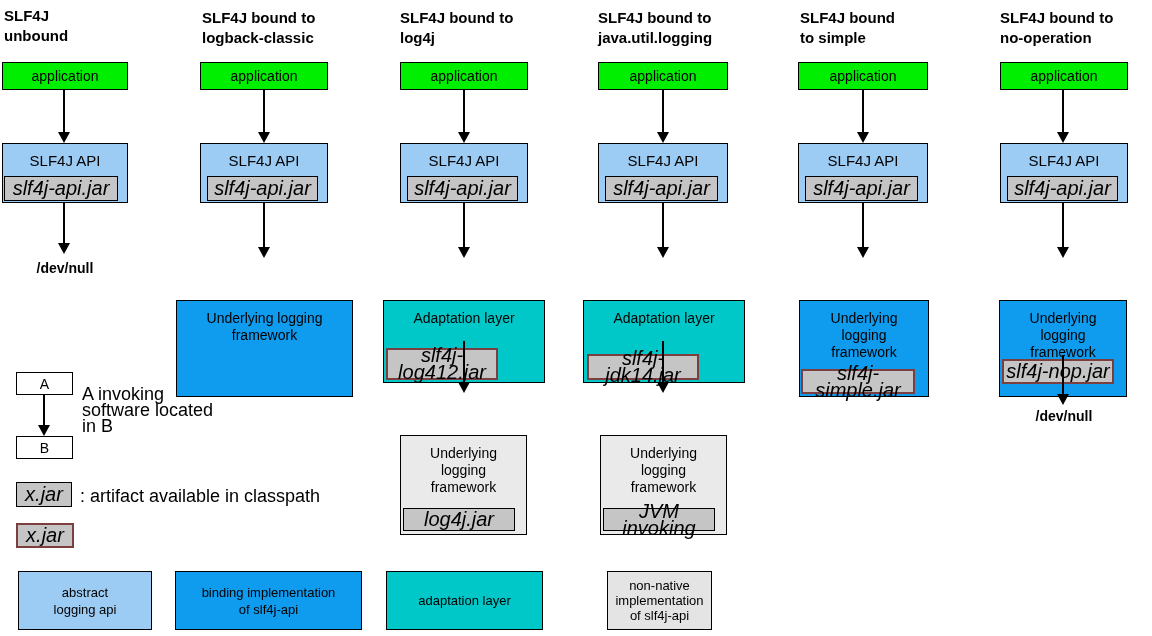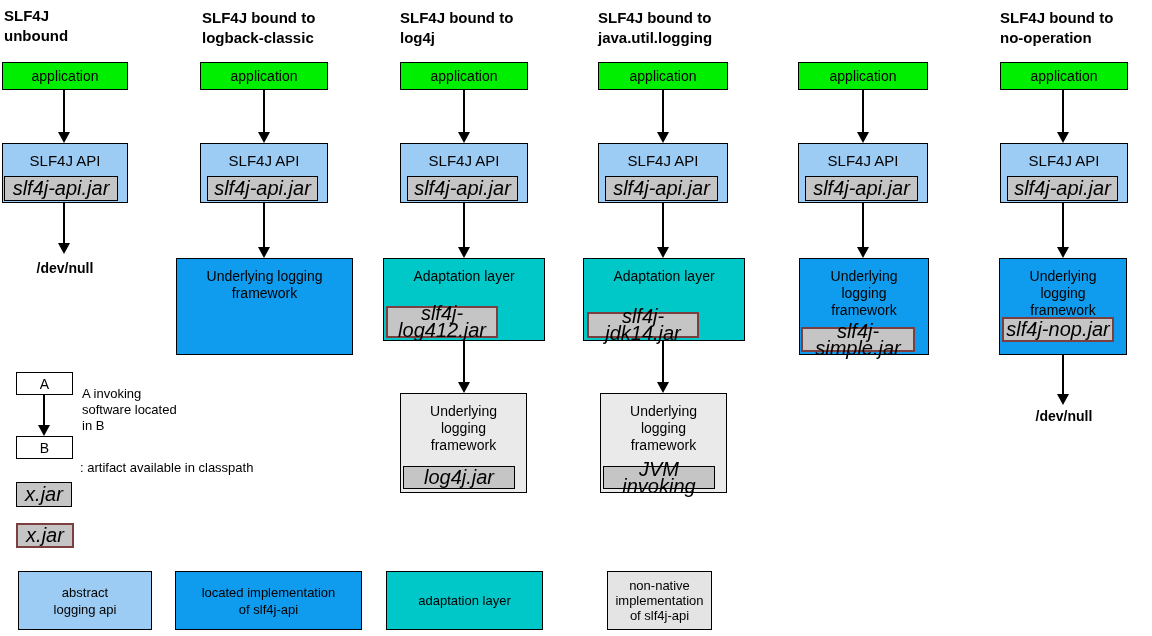--- a/index.html
+++ b/index.html
@@ -9,31 +9,31 @@
   .box{position:absolute;box-sizing:border-box;border:1px solid #000;
     display:flex;align-items:center;justify-content:center;text-align:center;}
   .title{position:absolute;font-weight:bold;font-size:15px;line-height:20px;white-space:pre-line;}
   .app{background:var(--green);height:28px;font-size:14px;justify-content:center;}
   .api{background:var(--light_blue);height:60px;align-items:flex-start;font-size:15px;padding-top:8px;}
   .jar{position:absolute;box-sizing:border-box;background:var(--jar_gray);border:1px solid #000;
     font-style:italic;font-size:20px;display:flex;align-items:center;justify-content:center;
     text-align:center;line-height:17px;white-space:pre-line;}
   .jar.binding{border:2px solid var(--binding_border);}
   .api-jar{left:6px;right:9px;bottom:1px;height:25px;}
-  .mid{font-size:14px;line-height:17px;align-items:flex-start;padding-top:9px;white-space:pre-line;}
+  .mid{font-size:14px;line-height:17px;align-items:flex-start;padding-top:9px;white-space:pre-line;margin-top:42px;}
   .blue{background:var(--blue);}
   .teal{background:var(--teal);}
   .grayfw{background:var(--light_gray);}
   .devnull{position:absolute;font-weight:bold;font-size:14px;text-align:center;}
   .arrow{position:absolute;width:12px;}
   .arrow .line{position:absolute;left:5px;top:0;width:2px;background:#000;height:calc(100% - 11px);}
   .arrow .head{position:absolute;bottom:0;left:0;width:0;height:0;
     border-left:6px solid transparent;border-right:6px solid transparent;border-top:11px solid #000;}
   .legend-box{background:#fff;font-size:14px;}
-  .legend-text{position:absolute;font-size:13px;line-height:16px;white-space:pre-line;}
+  .legend-text{position:absolute;font-size:18px;line-height:16px;white-space:pre-line;}
   .bottom-box{font-size:13px;line-height:17px;white-space:pre-line;}
 </style>
 </head>
 <body>
 
 <div id="canvas">
 
   <div class="title" style="left:4px;top:6px;width:150px">SLF4J
 unbound</div>
   <div class="box app" style="left:2px;top:62px;width:126px">
@@ -132,20 +132,22 @@
       <div class="line"></div>
       <div class="head"></div>
     </div>
   <div class="box mid grayfw" style="left:600px;top:393px;width:127px;height:100px">
     <span class="t">Underlying
 logging
 framework</span>
     <div class="jar" style="left:2px;bottom:3px;width:112px;height:23px"><span class="t">JVM invoking</span></div>
   </div>
 
+  <div class="title" style="left:800px;top:8px;width:160px">SLF4J bound
+to simple</div>
   <div class="box app" style="left:798px;top:62px;width:130px">
       <span class="t">application</span>
     </div>
   <div class="arrow" style="left:857px;top:90px;height:53px">
       <div class="line"></div>
       <div class="head"></div>
     </div>
   <div class="box api" style="left:798px;top:143px;width:130px">
     <span class="t">SLF4J API</span>
     <div class="jar api-jar"><span class="t">slf4j-api.jar</span></div>
@@ -198,25 +200,25 @@
       <div class="head"></div>
     </div>
   <div class="box legend-box" style="left:16px;top:436px;width:57px;height:23px">
       <span class="t">B</span>
     </div>
   <div class="legend-text" style="left:82px;top:386px">A invoking
 software located
 in B</div>
 
   <div class="jar" style="left:16px;top:482px;width:56px;height:25px"><span class="t">x.jar</span></div>
-  <div class="legend-text" style="left:80px;top:460px">: artifact available in classpath</div>
+  <div class="legend-text" style="left:80px;top:488px">: artifact available in classpath</div>
   <div class="jar binding" style="left:16px;top:523px;width:58px;height:25px"><span class="t">x.jar</span></div>
 
   <div class="box bottom-box" style="left:18px;top:571px;width:134px;height:59px;background:var(--light_blue)"><span class="t">abstract
 logging api</span></div>
-  <div class="box bottom-box" style="left:175px;top:571px;width:187px;height:59px;background:var(--blue)"><span class="t">located implementation
+  <div class="box bottom-box" style="left:175px;top:571px;width:187px;height:59px;background:var(--blue)"><span class="t">binding implementation
 of slf4j-api</span></div>
   <div class="box bottom-box" style="left:386px;top:571px;width:157px;height:59px;background:var(--teal)"><span class="t">adaptation layer</span></div>
   <div class="box bottom-box" style="left:607px;top:571px;width:105px;height:59px;background:var(--legend_gray);line-height:15px"><span class="t">non-native
 implementation
 of slf4j-api</span></div>
 
 </div>
 
 </body></html>

